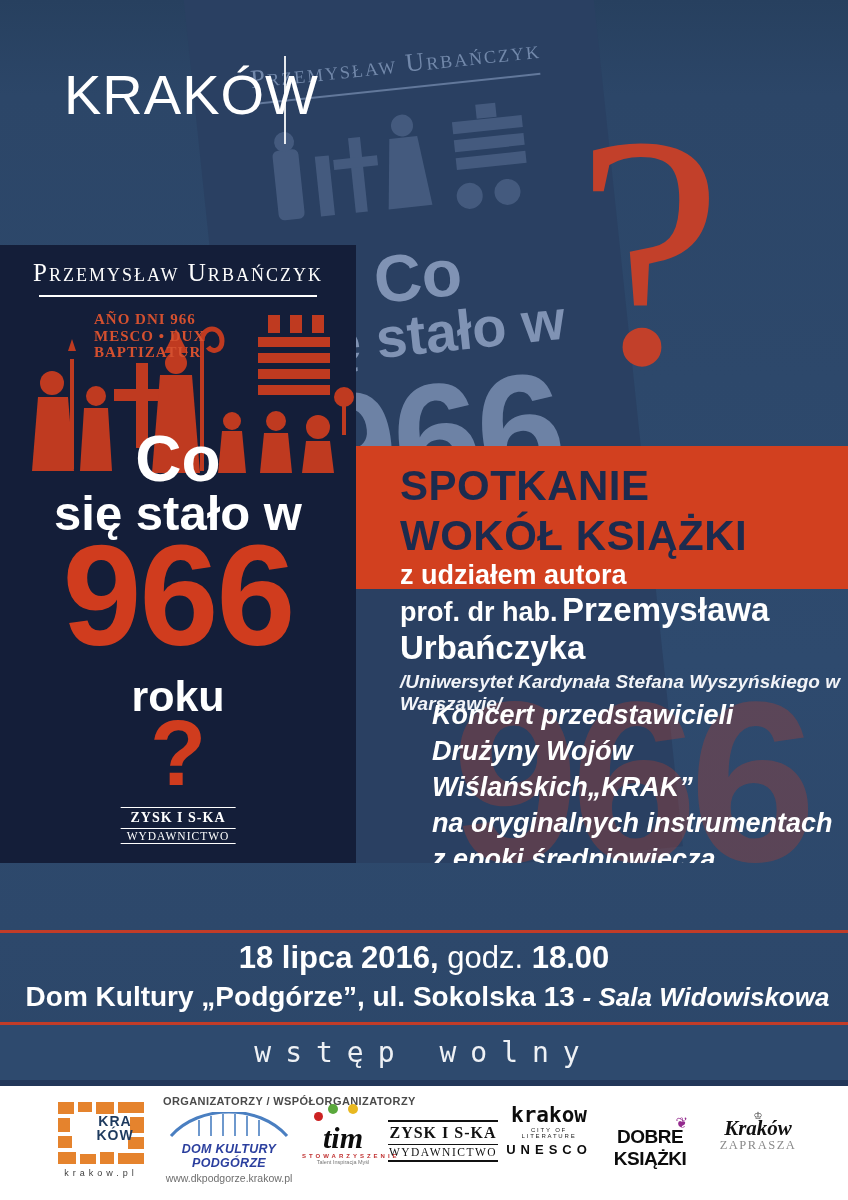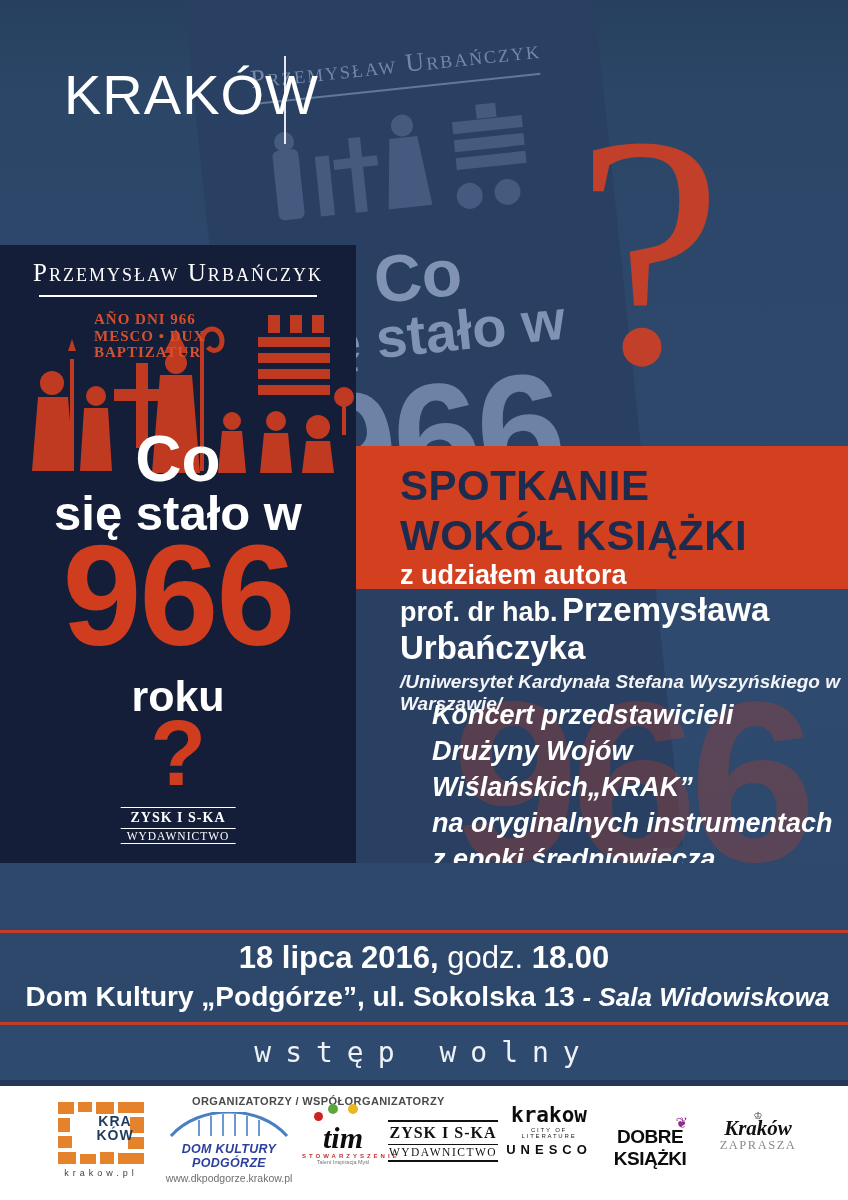--- a/index.html
+++ b/index.html
@@ -75,21 +75,21 @@
   .d2{margin-top:5px;font-size:28px;font-weight:bold;margin-left:7px;}
   .d2 .it{font-style:italic;font-size:26px;}
   .admission{position:absolute;top:1025px;left:0;width:848px;height:55px;background:#2e4a6e;
     border-bottom:6px solid #223759;display:flex;align-items:center;justify-content:center;}
   .admission span{font-family:"DejaVu Sans Mono",monospace;font-size:28px;letter-spacing:14px;
     color:#eef1f5;}
 
   
   .footer{position:absolute;top:1086px;left:0;width:848px;height:114px;background:#fff;}
   .org-label{position:absolute;left:163px;top:9px;font-size:11px;font-weight:bold;
-    color:#4a4a4a;letter-spacing:0.4px;margin-left:29px;}
+    color:#4a4a4a;letter-spacing:0.4px;}
   .lg{position:absolute;text-align:center;color:#111;}
   
   .lg-krk{left:55px;top:16px;width:92px;}
   .mosaic{position:relative;width:86px;height:62px;margin:0 auto;}
   .tile{position:absolute;background:#e5832d;}
   .mosaic-txt{position:absolute;left:14px;top:12px;width:86px;text-align:center;
     color:#1d3a5e;font-weight:bold;font-size:14px;line-height:1.0;letter-spacing:1px;}
   .krk-url{margin-top:4px;font-size:9px;letter-spacing:4px;color:#3d3d3d;}
   
   .lg-dkp{left:160px;top:26px;width:138px;}

